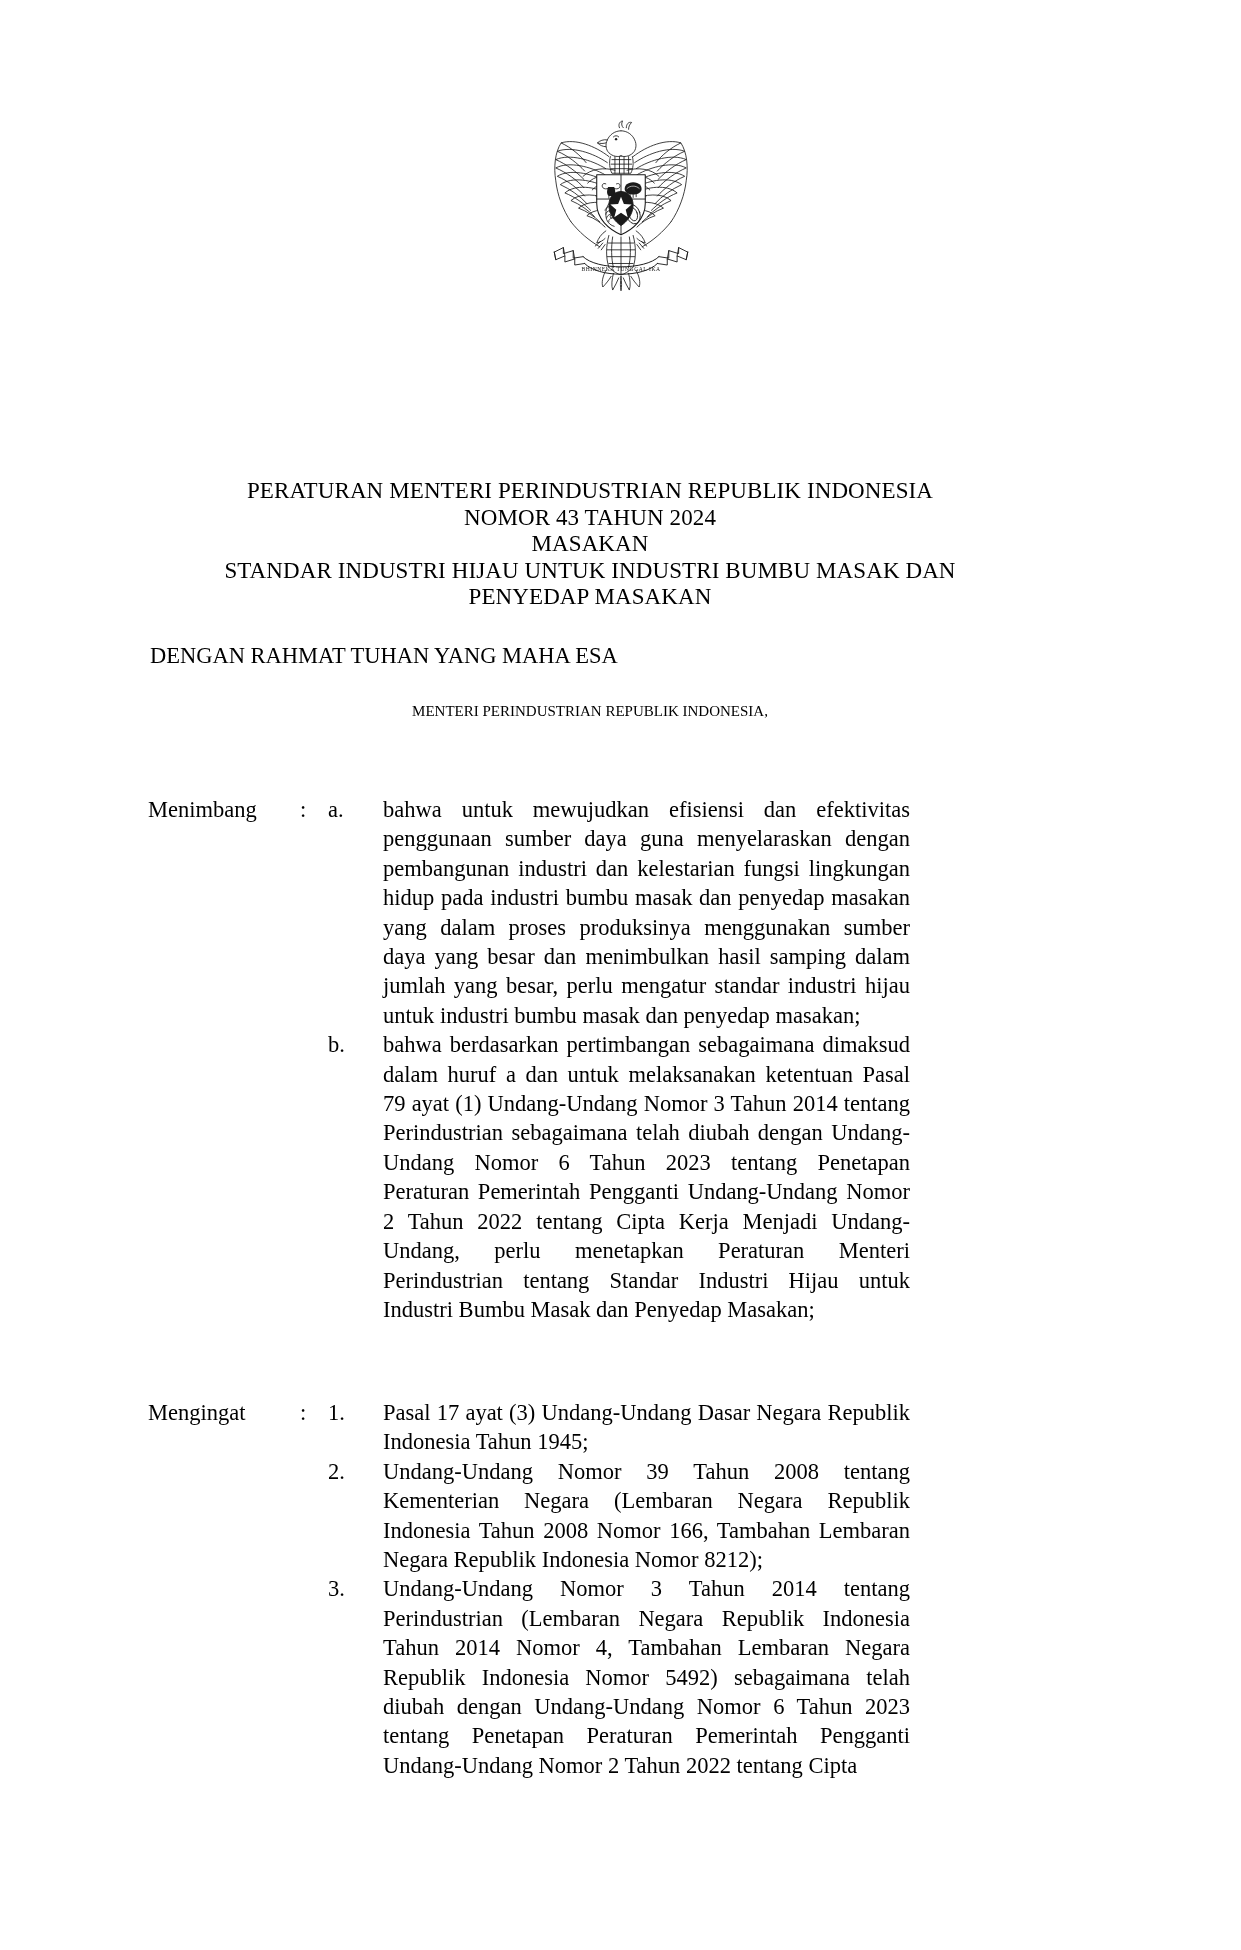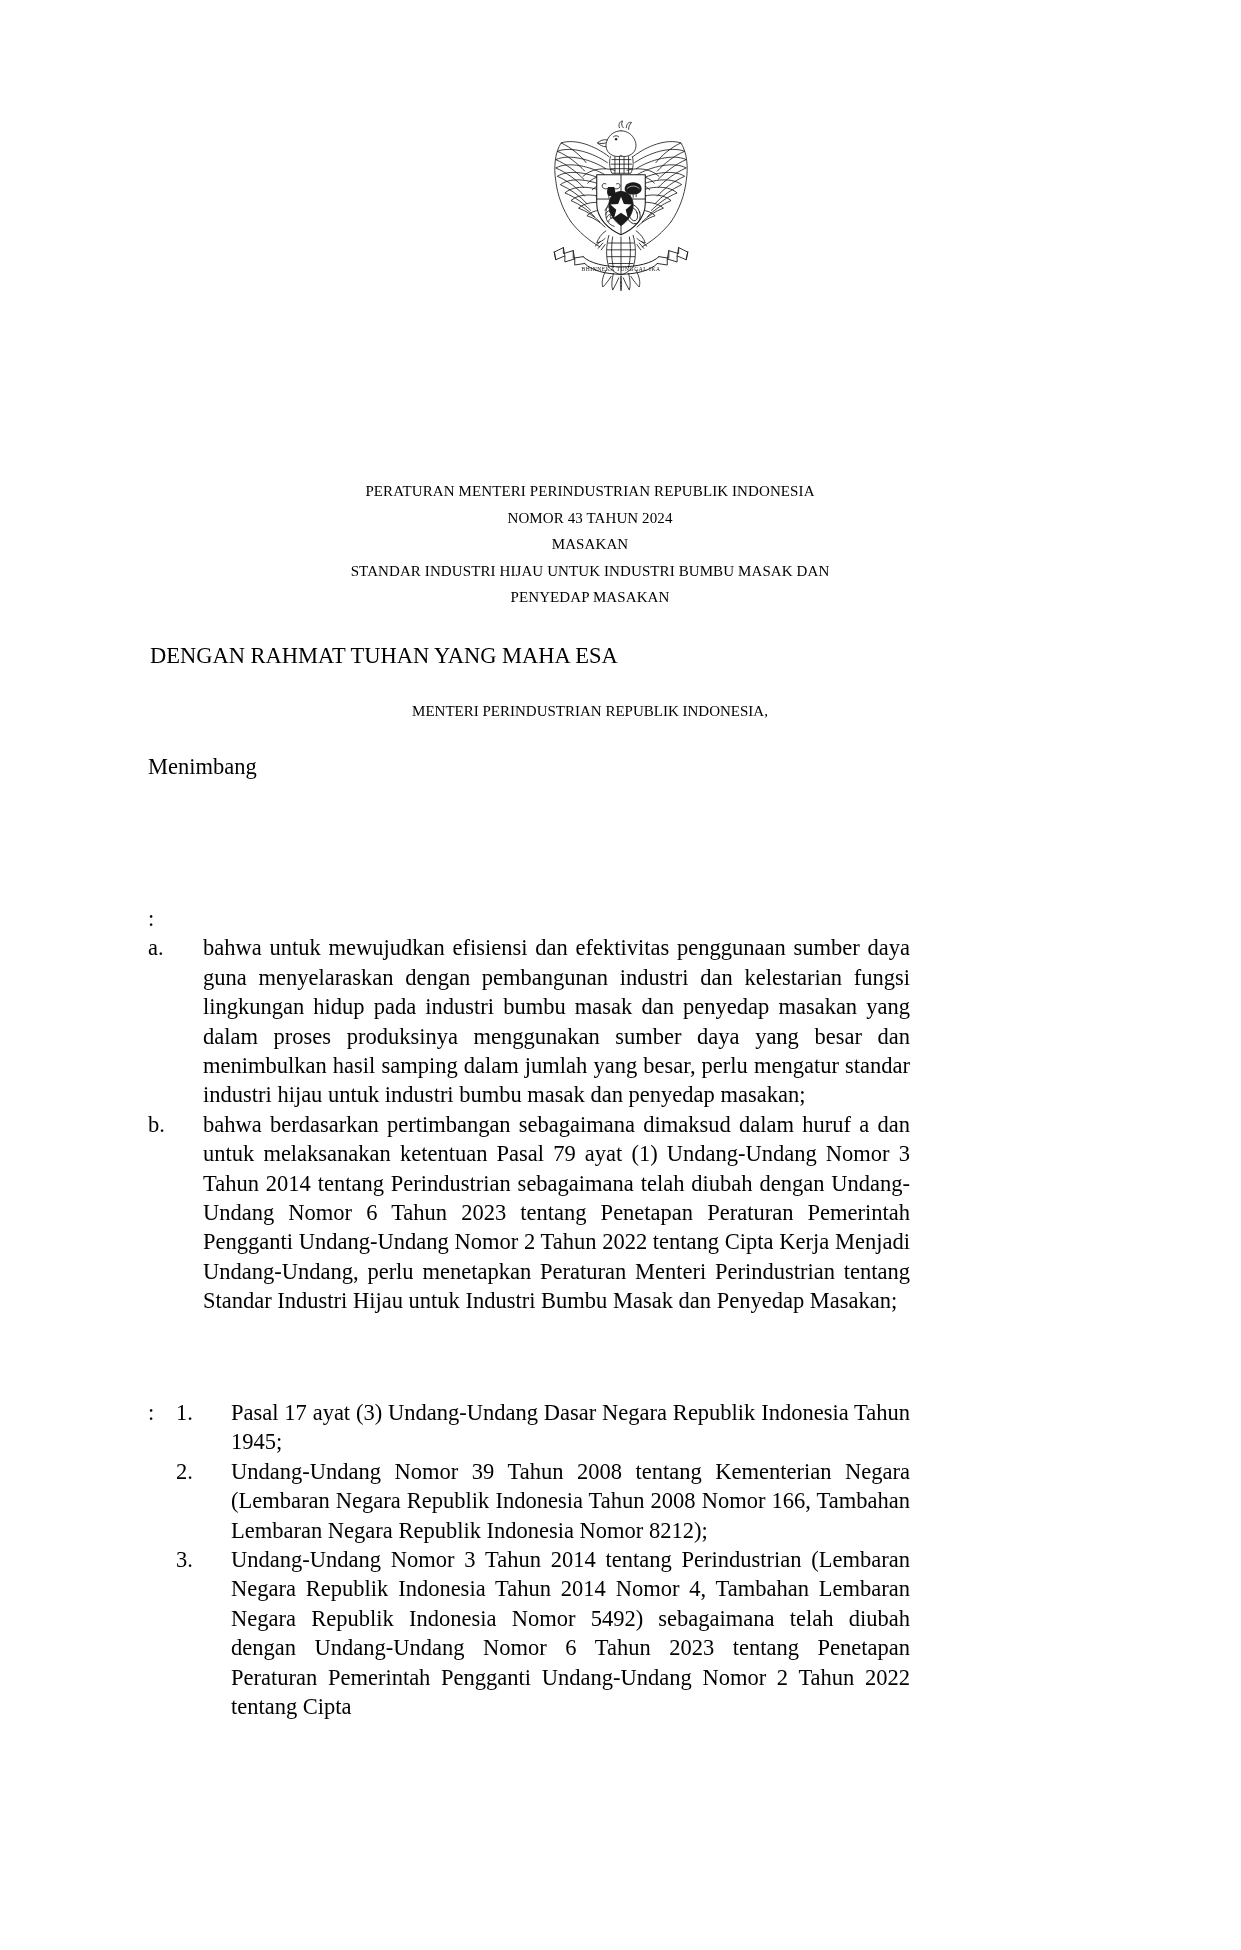--- a/index.html
+++ b/index.html
@@ -35,21 +35,21 @@
     display: block;
   }
 
   
   .title-block {
     position: absolute;
     left: 150px;
     top: 478px;
     width: 880px;
     text-align: center;
-    font-size: 15px;
+    font-size: 23px;
     line-height: 26.5px;
     letter-spacing: 0.1px;
   }
   .title-block .tline { display: block; white-space: nowrap; }
 
   .subtitle-1 {
     position: absolute;
     left: 150px;
     top: 643px;
     width: 880px;
@@ -96,21 +96,21 @@
     width: 55px;
     flex: 0 0 55px;
   }
   .item-text {
     flex: 1 1 auto;
     text-align: justify;
     text-justify: inter-word;
     hyphens: none;
   }
 
-  #menimbang { top: 752px; flex-direction: column; }
+  #menimbang { top: 795px; }
   #mengingat { top: 1398px; }
 </style>
 </head>
 <body>
 
 <div class="page">
 
   <div class="emblem-wrap">
     <svg class="emblem" viewBox="0 0 240 260" aria-hidden="true">
       <g fill="none" stroke="#1a1a1a" stroke-width="1.1" stroke-linecap="round" stroke-linejoin="round">
@@ -247,20 +247,21 @@
         <div class="item-text">bahwa untuk mewujudkan efisiensi dan efektivitas penggunaan sumber daya guna menyelaraskan dengan pembangunan industri dan kelestarian fungsi lingkungan hidup pada industri bumbu masak dan penyedap masakan yang dalam proses produksinya menggunakan sumber daya yang besar dan menimbulkan hasil samping dalam jumlah yang besar, perlu mengatur standar industri hijau untuk industri bumbu masak dan penyedap masakan;</div>
       </div>
       <div class="item">
         <div class="item-marker">b.</div>
         <div class="item-text">bahwa berdasarkan pertimbangan sebagaimana dimaksud dalam huruf a dan untuk melaksanakan ketentuan Pasal 79 ayat (1) Undang-Undang Nomor 3 Tahun 2014 tentang Perindustrian sebagaimana telah diubah dengan Undang-Undang Nomor 6 Tahun 2023 tentang Penetapan Peraturan Pemerintah Pengganti Undang-Undang Nomor 2 Tahun 2022 tentang Cipta Kerja Menjadi Undang-Undang, perlu menetapkan Peraturan Menteri Perindustrian tentang Standar Industri Hijau untuk Industri Bumbu Masak dan Penyedap Masakan;</div>
       </div>
     </div>
   </div>
 
   <div class="clause" id="mengingat">
+    <div class="clause-label">Mengingat</div>
     <div class="clause-colon">:</div>
     <div class="clause-body">
       <div class="item">
         <div class="item-marker">1.</div>
         <div class="item-text">Pasal 17 ayat (3) Undang-Undang Dasar Negara Republik Indonesia Tahun 1945;</div>
       </div>
       <div class="item">
         <div class="item-marker">2.</div>
         <div class="item-text">Undang-Undang Nomor 39 Tahun 2008 tentang Kementerian Negara (Lembaran Negara Republik Indonesia Tahun 2008 Nomor 166, Tambahan Lembaran Negara Republik Indonesia Nomor 8212);</div>
       </div>

